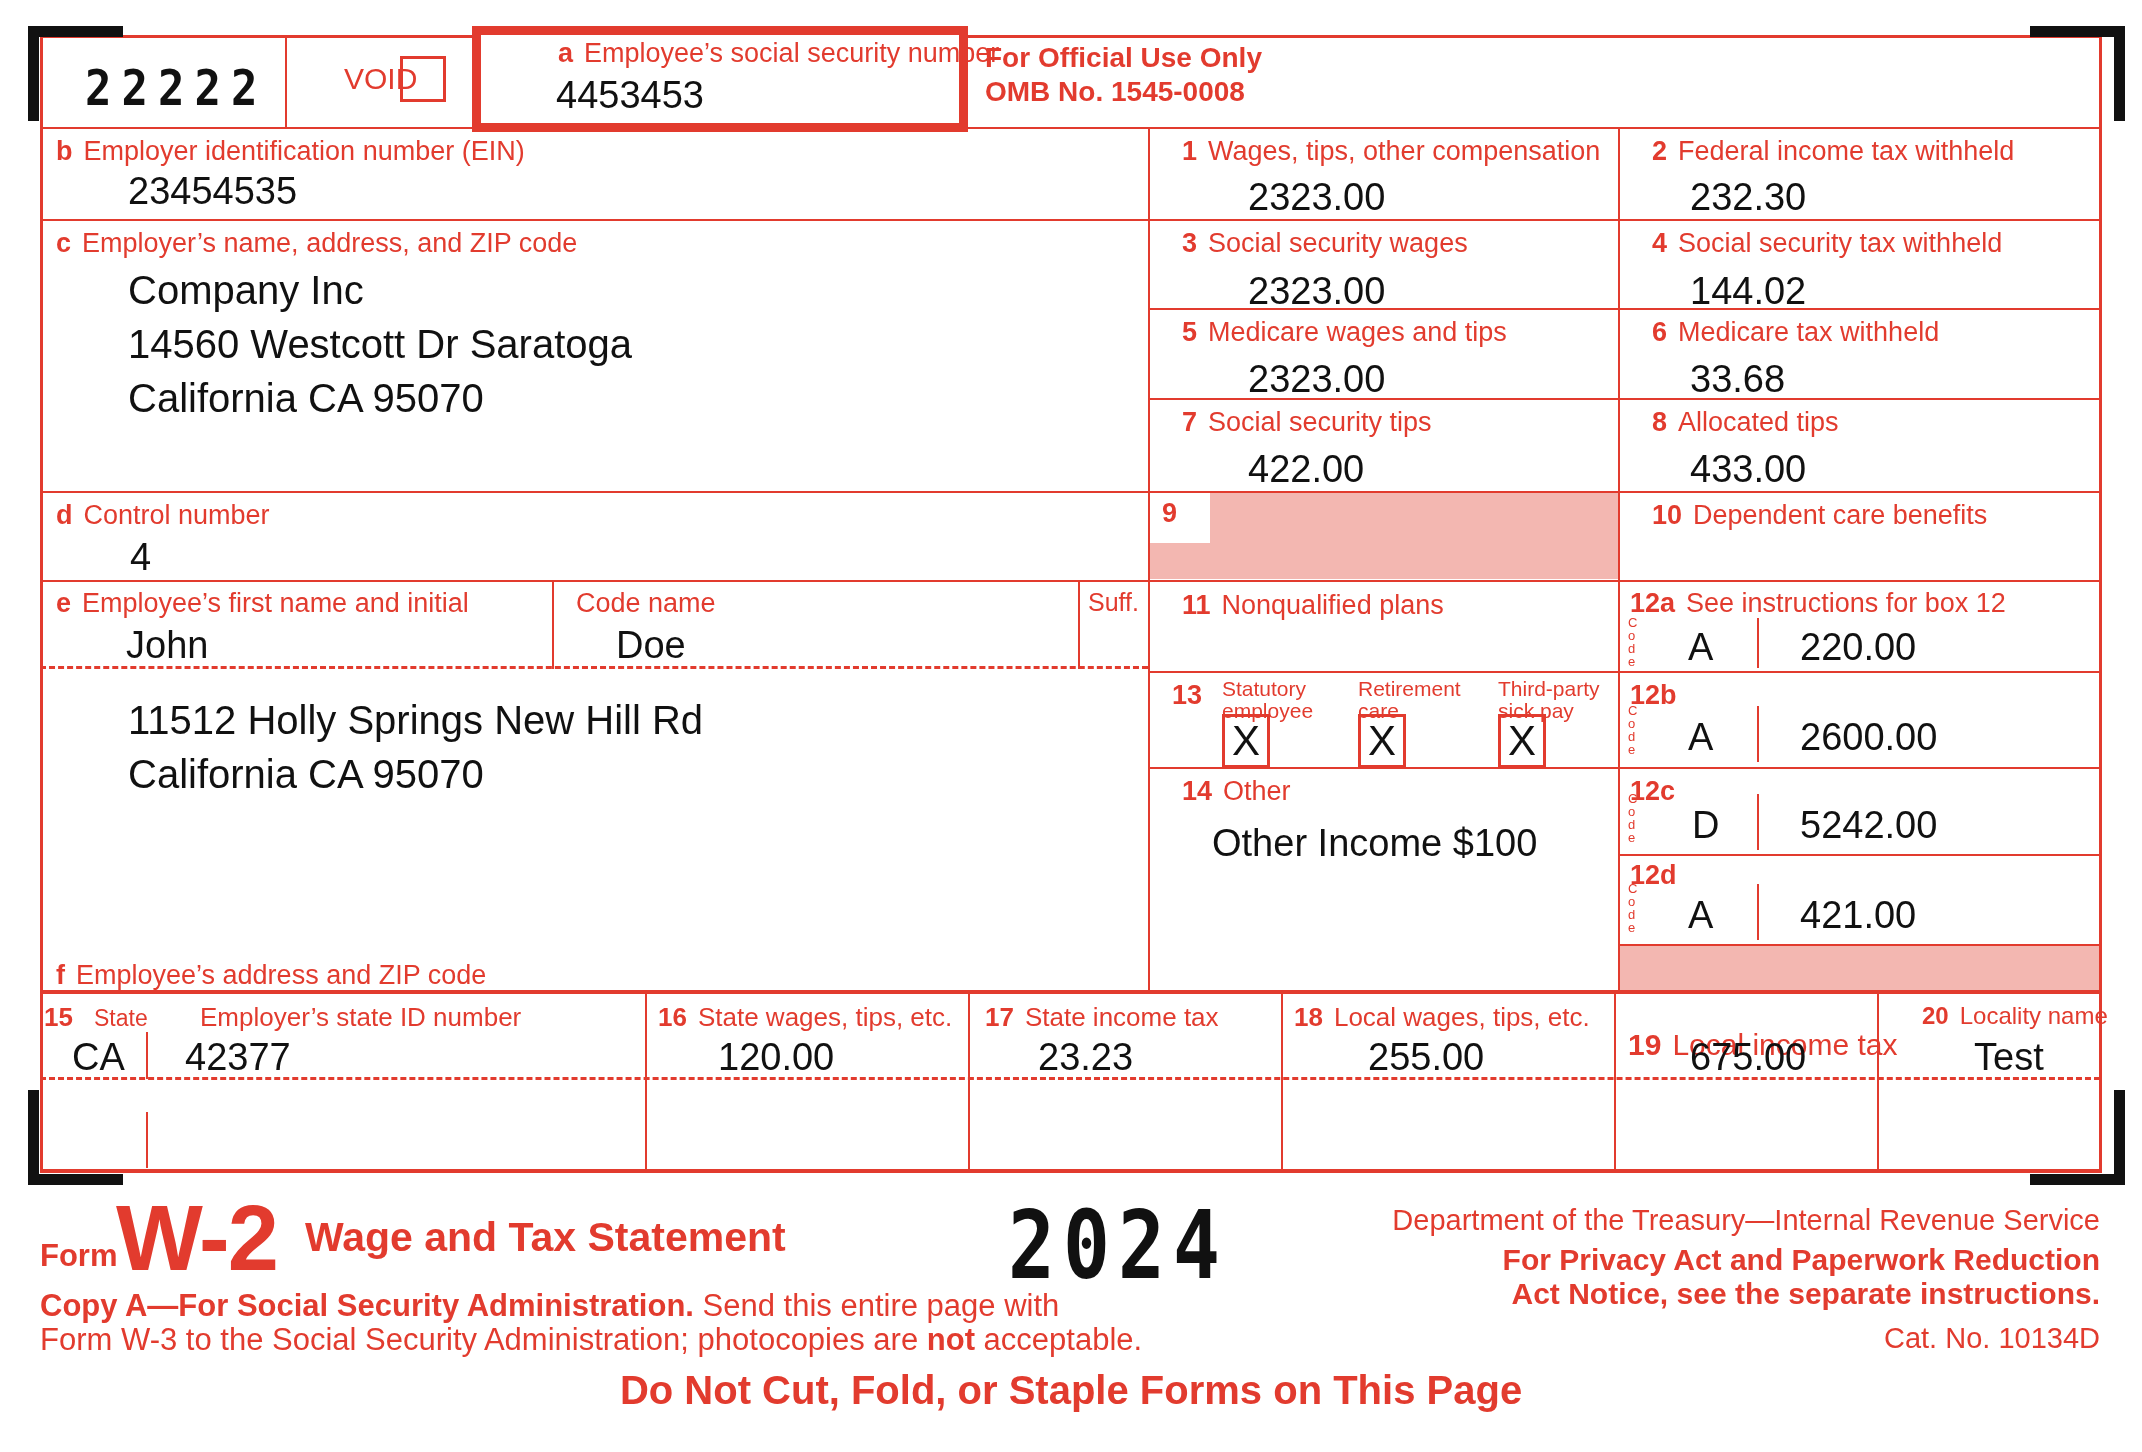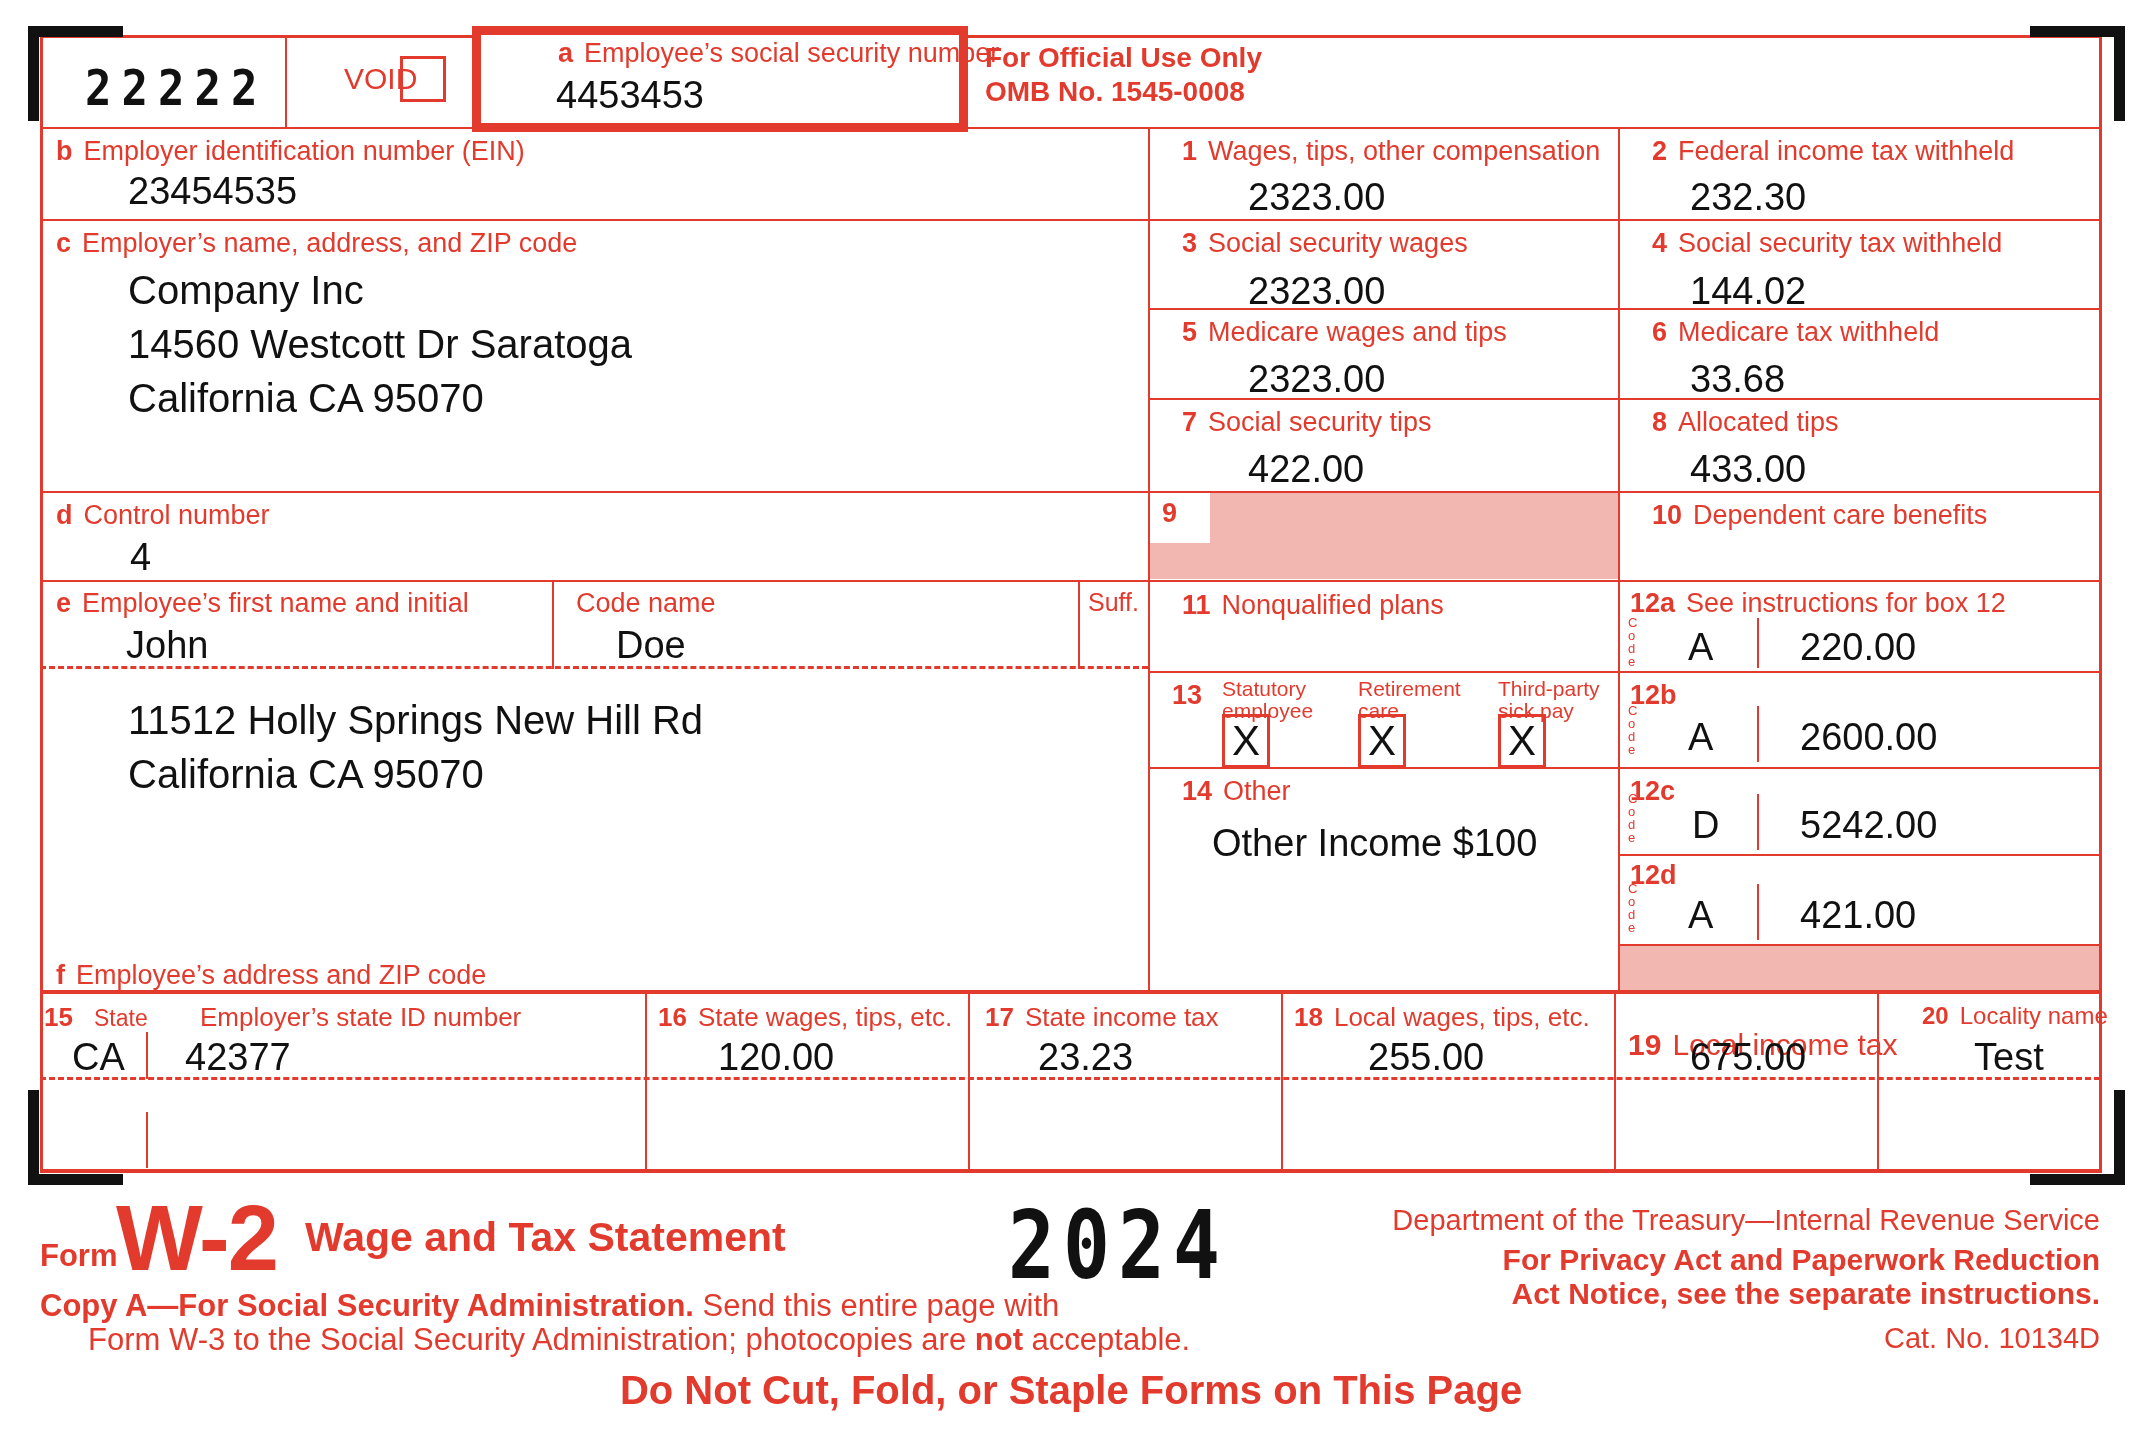--- a/index.html
+++ b/index.html
@@ -224,18 +224,18 @@
   <div class="lbl bold" style="left:116px;top:1186px;font-size:92px;letter-spacing:-2px;">W-2</div>
   <div class="lbl bold" style="left:305px;top:1214px;font-size:41px;">Wage and Tax Statement</div>
   <div class="seg" style="left:1008px;top:1192px;font-size:78px;letter-spacing:8px;transform:scaleY(1.2);">2024</div>
 
   <div class="lbl rt" style="right:42px;top:1204px;left:auto;font-size:29px;">Department of the Treasury—Internal Revenue Service</div>
   <div class="lbl rt bold" style="right:42px;top:1243px;left:auto;font-size:30px;">For Privacy Act and Paperwork Reduction</div>
   <div class="lbl rt bold" style="right:42px;top:1277px;left:auto;font-size:30px;">Act Notice, see the separate instructions.</div>
 
   <div class="lbl" style="left:40px;top:1288px;font-size:31px;text-align:center;">
     <b style="margin-right:0;">Copy A—For Social Security Administration.</b><span> Send this entire page with</span></div>
-  <div class="lbl" style="left:40px;top:1322px;font-size:31px;margin-left:48px;">
+  <div class="lbl" style="left:40px;top:1322px;font-size:31px;">
     <span>Form W-3 to the Social Security Administration; photocopies are </span><b style="margin-right:0;">not</b><span> acceptable.</span></div>
   <div class="lbl" style="right:42px;top:1322px;left:auto;font-size:29px;">Cat. No. 10134D</div>
 
   <div class="lbl bold" style="left:0;top:1368px;width:2142px;text-align:center;font-size:40px;white-space:normal;">Do Not Cut, Fold, or Staple Forms on This Page</div>
 </div>
 
 </body></html>

